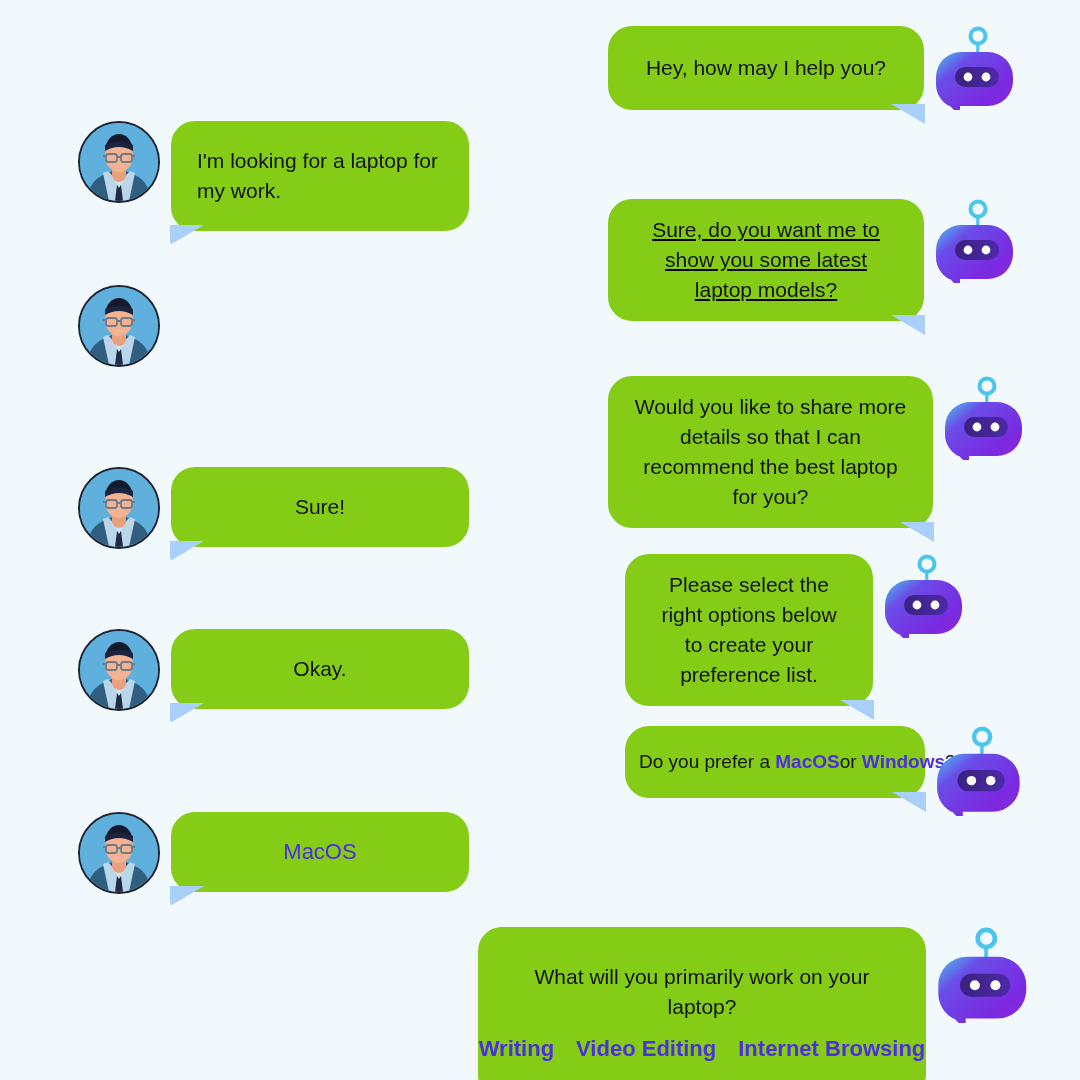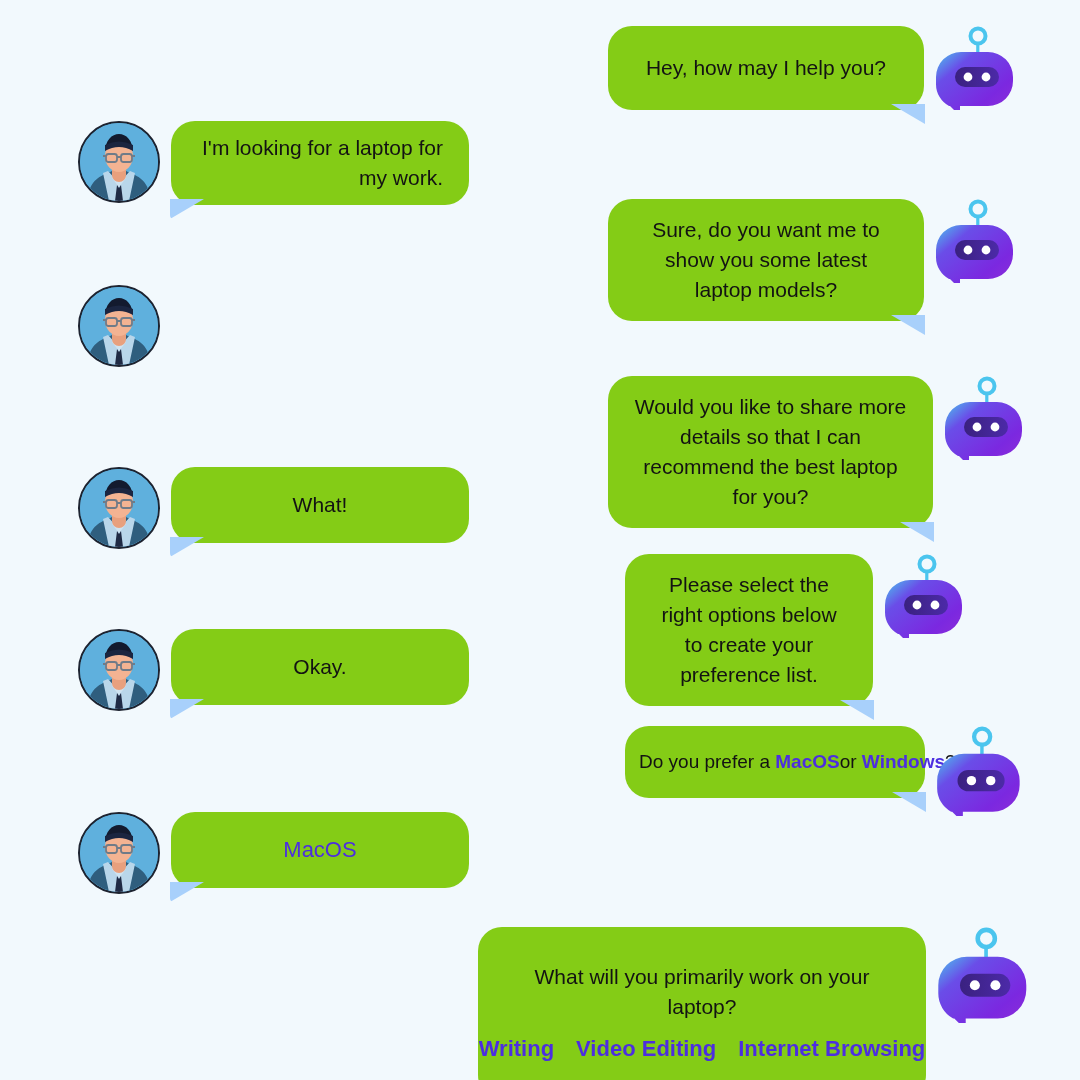--- a/index.html
+++ b/index.html
@@ -36,22 +36,22 @@
     border-radius:24px;
     box-sizing:border-box;
     color:#131313;
     font-size:21px;
     line-height:30px;
   }
   .bubble .txt{display:block;}
 
   
   .bubble.user{
-    text-align:right;
-    padding:12px 26px;
+    text-align:left;
+    padding:25px 26px;
   }
   .bubble.user::after{
     content:"";position:absolute;left:-1px;bottom:-14px;
     width:34px;height:20px;
     background:#a8d0fb;
     border-bottom-left-radius:4px;
     -webkit-clip-path:polygon(0% 0%, 100% 0%, 0% 100%);
     clip-path:polygon(0% 0%, 100% 0%, 0% 100%);
   }
   
@@ -153,21 +153,21 @@
         <path d="M37 34 h4" stroke="#6f7b88" stroke-width="1.8"></path>
         <path d="M26 33 h-3" stroke="#6f7b88" stroke-width="1.8"></path>
         <path d="M52 33 h3" stroke="#6f7b88" stroke-width="1.8"></path>
       </svg>
     </div>
     <div class="bubble user" style="width:298px;min-height:78px;display:flex;align-items:center;justify-content:center;margin-left:11px;">
       <span class="txt">I'm looking for a laptop for my work.</span>
     </div>
   </div>
 
-  <div class="row" style="left:608px;top:199px;">
+  <div class="row" style="left:608px;top:199px;text-decoration:underline;">
     <div class="bubble bot" style="width:316px;min-height:84px;display:flex;align-items:center;justify-content:center;margin-right:12px;">
       <span class="txt">Sure, do you want me to show you some latest laptop models?</span>
     </div>
     <div class="avatar-bot">
       <svg viewBox="0 0 80 84" xmlns="http://www.w3.org/2000/svg">
         <defs>
           <linearGradient id="bg2" x1="0" y1="0" x2="1" y2="1">
             <stop offset="0%" stop-color="#4bc5ee"></stop>
               <stop offset="26%" stop-color="#6a4de8"></stop>
             <stop offset="70%" stop-color="#7b28e0"></stop>
@@ -250,21 +250,21 @@
         <path d="M25 30 c0-13 7-19 14-19 s14 6 14 19 c0-7-4-9-14-9 s-14 2-14 9 z" fill="#131a2e"></path>
         <path d="M25 28 q14 -8 28 0 l0 -6 q-14 -7 -28 0 z" fill="#1b2540"></path>
         <rect x="26" y="31" width="11" height="8" rx="2.5" fill="none" stroke="#6f7b88" stroke-width="1.8"></rect>
         <rect x="41" y="31" width="11" height="8" rx="2.5" fill="none" stroke="#6f7b88" stroke-width="1.8"></rect>
         <path d="M37 34 h4" stroke="#6f7b88" stroke-width="1.8"></path>
         <path d="M26 33 h-3" stroke="#6f7b88" stroke-width="1.8"></path>
         <path d="M52 33 h3" stroke="#6f7b88" stroke-width="1.8"></path>
       </svg>
     </div>
     <div class="bubble user" style="width:298px;min-height:76px;display:flex;align-items:center;justify-content:center;margin-left:11px;">
-      <span class="txt">What!</span>
+      <span class="txt">Sure!</span>
     </div>
   </div>
 
   <div class="row" style="left:625px;top:554px;">
     <div class="bubble bot" style="width:248px;min-height:84px;display:flex;align-items:center;justify-content:center;margin-right:12px;">
       <span class="txt">Please select the right options below to create your preference list.</span>
     </div>
     <div class="avatar-bot">
       <svg viewBox="0 0 80 84" xmlns="http://www.w3.org/2000/svg">
         <defs>

